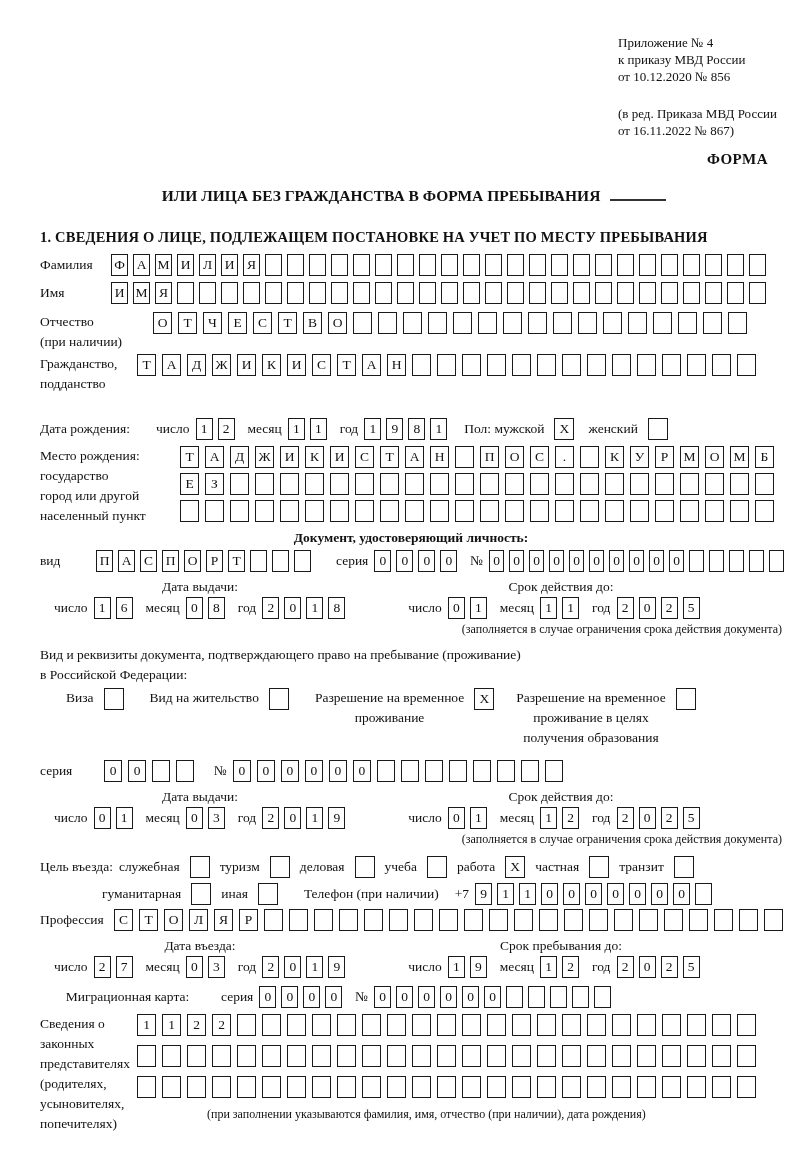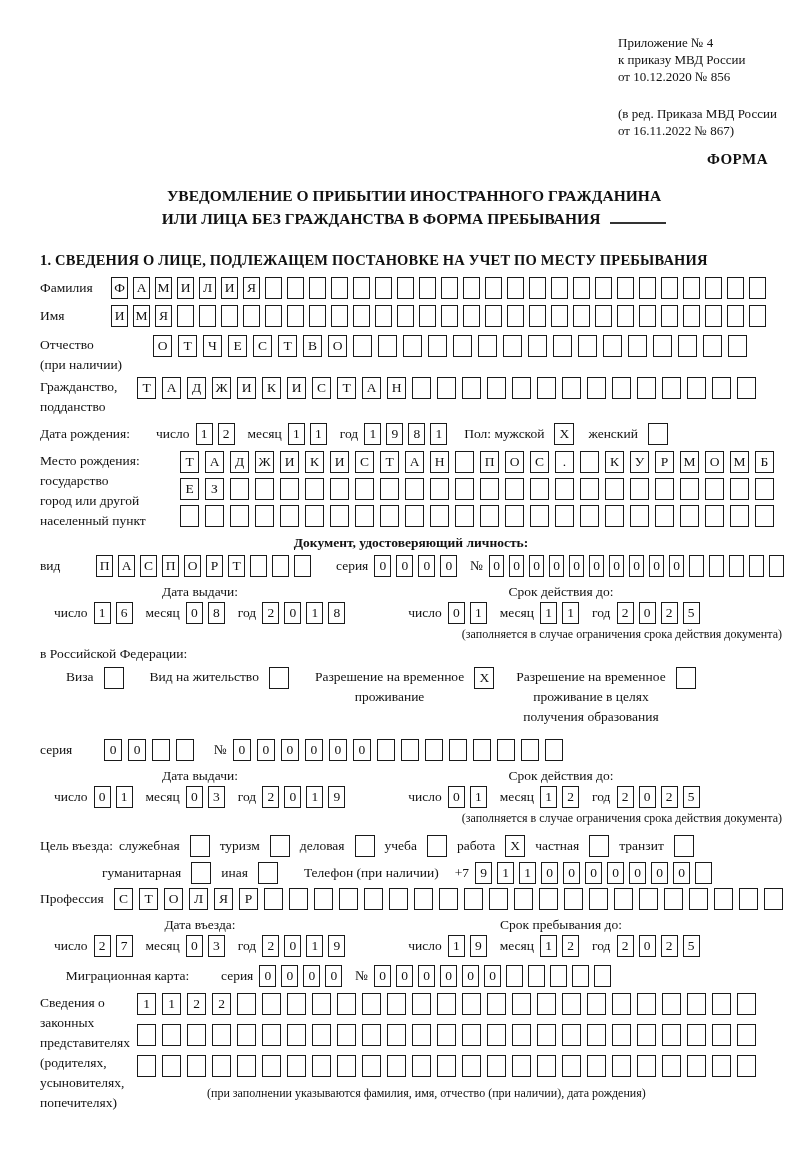--- a/index.html
+++ b/index.html
@@ -35,21 +35,20 @@
 <div class="page">
   <div class="hdr">
     <div>Приложение № 4</div>
     <div>к приказу МВД России</div>
     <div>от 10.12.2020 № 856</div>
     <div class="h2">(в ред. Приказа МВД России</div>
     <div>от 16.11.2022 № 867)</div>
   </div>
   <div class="forma">ФОРМА</div>
   <div class="title">
-    <div>УВЕДОМЛЕНИЕ О ПРИБЫТИИ ИНОСТРАННОГО ГРАЖДАНИНА</div>
     <div>
       <span>ИЛИ ЛИЦА БЕЗ ГРАЖДАНСТВА В ФОРМА ПРЕБЫВАНИЯ</span><span class="blank"></span>
     </div>
   </div>
   <div class="sec">1. СВЕДЕНИЯ О ЛИЦЕ, ПОДЛЕЖАЩЕМ ПОСТАНОВКЕ НА УЧЕТ ПО МЕСТУ ПРЕБЫВАНИЯ</div>
   <div id="form-rows">
       <div class="row" style="margin-top: 8px;">
         <span class="t" style="width: 65px; flex: 0 0 auto;">Фамилия</span>
         <span class="cells">
           <span class="cell" style="width: 17px; margin-right: 5px;">Ф</span>
@@ -185,21 +184,21 @@
               <span class="cell" style="width: 19px; margin-right: 6px;"></span>
               <span class="cell" style="width: 19px; margin-right: 6px;"></span>
               <span class="cell" style="width: 19px; margin-right: 6px;"></span>
               <span class="cell" style="width: 19px; margin-right: 6px;"></span>
               <span class="cell" style="width: 19px; margin-right: 6px;"></span>
               <span class="cell" style="width: 19px; margin-right: 6px;"></span>
             </span>
           </div>
         </div>
       </div>
-      <div class="row" style="margin-top: 6px;">
+      <div class="row" style="margin-top: 24px;">
         <span class="t" style="width: 110px; flex: 0 0 auto;">Дата рождения:</span>
         <span class="t">число</span>
         <span class="cells">
           <span class="cell" style="width: 17px; margin-right: 5px;">1</span>
           <span class="cell" style="width: 17px; margin-right: 5px;">2</span>
         </span>
         <span class="t">месяц</span>
         <span class="cells">
           <span class="cell" style="width: 17px; margin-right: 5px;">1</span>
           <span class="cell" style="width: 17px; margin-right: 5px;">1</span>
@@ -394,20 +393,23 @@
         <span class="cells">
           <span class="cell" style="width: 17px; margin-right: 5px;">2</span>
           <span class="cell" style="width: 17px; margin-right: 5px;">0</span>
           <span class="cell" style="width: 17px; margin-right: 5px;">2</span>
           <span class="cell" style="width: 17px; margin-right: 5px;">5</span>
         </span>
       </div>
       <div class="row" style="justify-content: flex-end; margin-top: 1px;">
         <span class="t" style="font-size: 12px;">(заполняется в случае ограничения срока действия документа)</span>
       </div>
+      <div class="row" style="margin-top: 8px;">
+        <span class="t">Вид и реквизиты документа, подтверждающего право на пребывание (проживание)</span>
+      </div>
       <div class="row" style="margin-top: 2px;">
         <span class="t">в Российской Федерации:</span>
       </div>
       <div class="row permits" style="margin-top: 4px;">
         <div class="pitem" style="margin-right: 26px; margin-left: 26px;">
           <div class="ptext">
             <div>Виза</div>
           </div>
           <span class="cbox"></span>
         </div>

